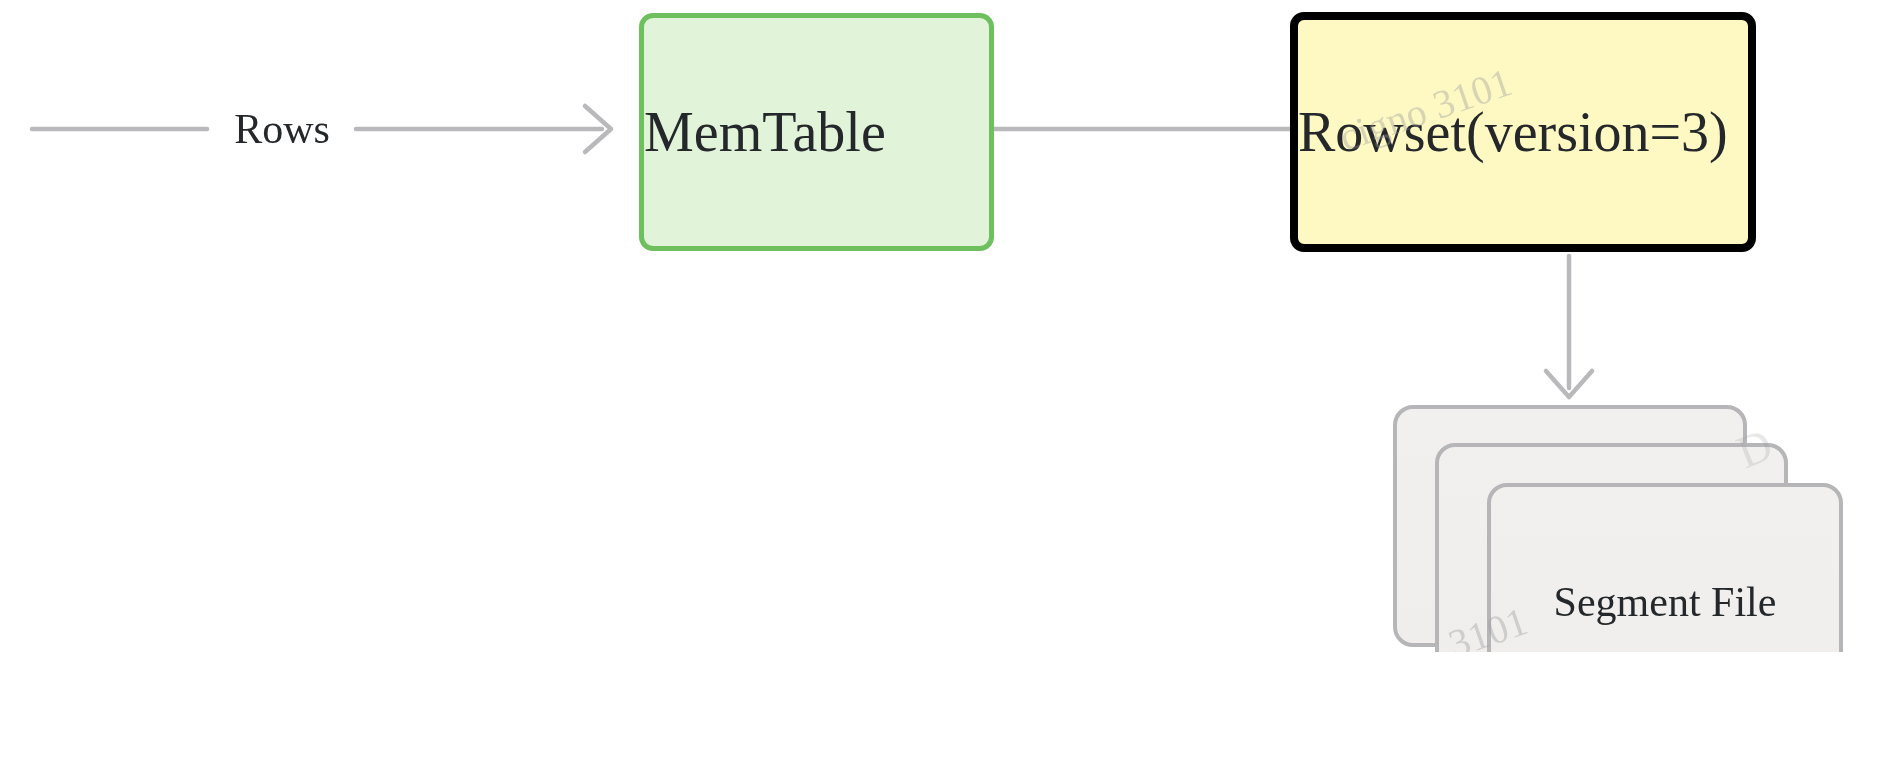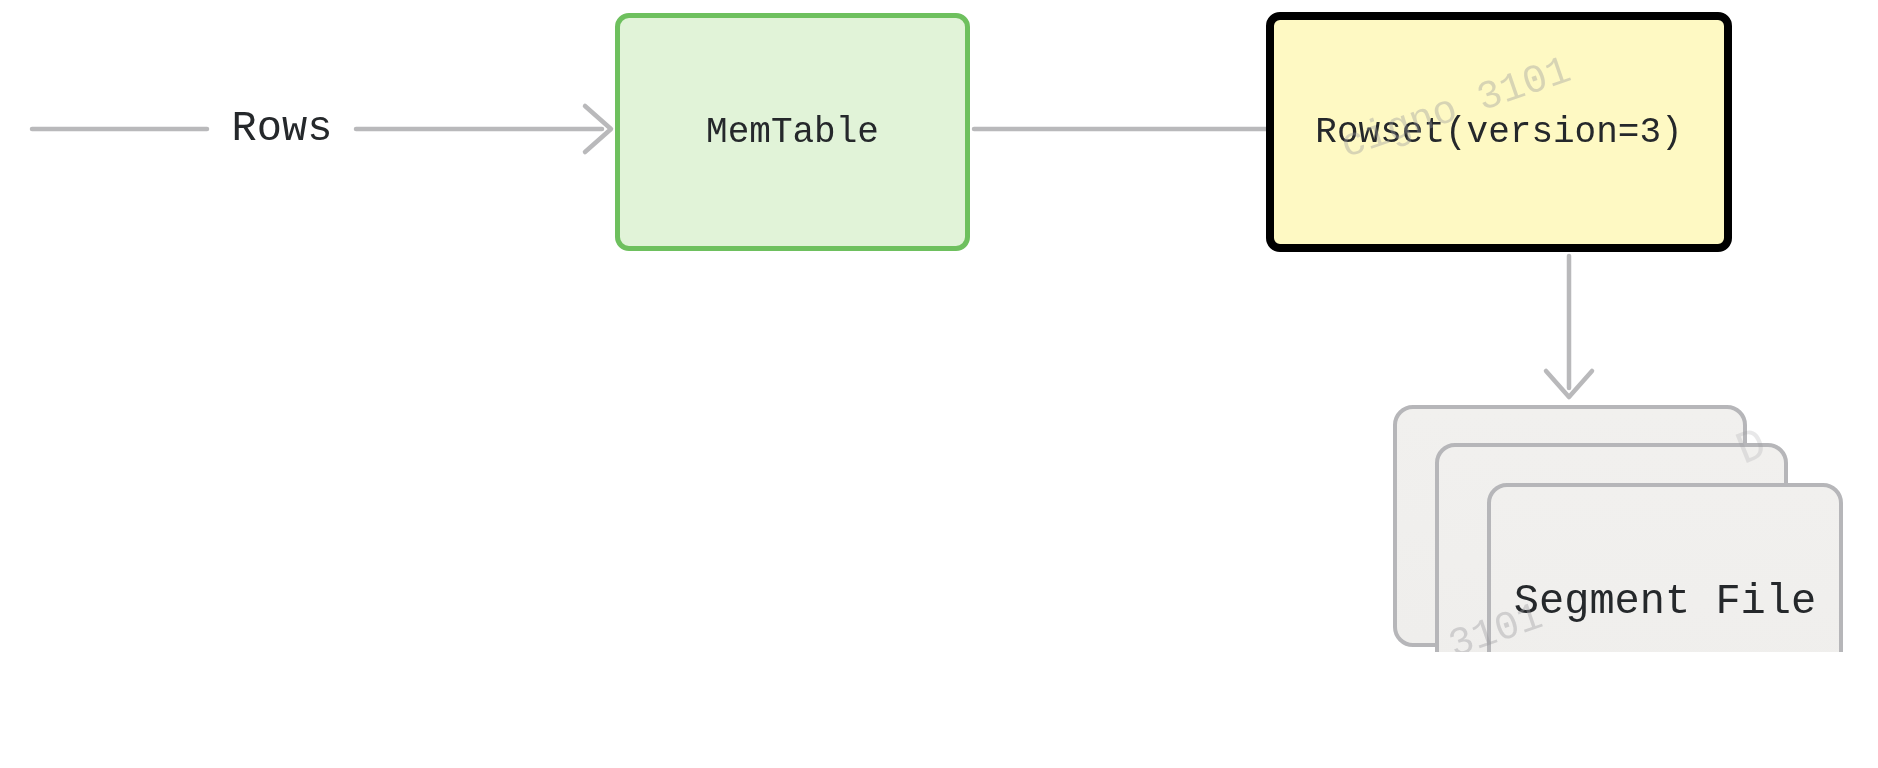--- a/index.html
+++ b/index.html
@@ -6,21 +6,21 @@
     margin: 0;
     padding: 0;
     background: #ffffff;
   }
   .canvas {
     position: relative;
     width: 1878px;
     height: 652px;
     background: #ffffff;
     overflow: hidden;
-    font-family: Liberation Mono, monospace;
+    font-family: Liberation Serif, serif;
     color: #25282b;
   }
   .edges-layer {
     position: absolute;
     left: 0;
     top: 0;
     width: 1878px;
     height: 768px;
     z-index: 1;
   }
@@ -42,25 +42,25 @@
     text-align: center;
     font-size: 42px;
     z-index: 2;
     white-space: nowrap;
   }
   .node {
     position: absolute;
     box-sizing: border-box;
     display: flex;
     align-items: center;
-    justify-content: center;
-    font-size: 36px;
+    font-size: 56px;
     border-radius: 14px;
     z-index: 2;
     white-space: nowrap;
+    margin-left: 24px;
   }
   .node-memtable {
     left: 615px;
     top: 13px;
     width: 355px;
     height: 238px;
     background: #e1f3d8;
     border: 5px solid #6ec05e;
   }
   .node-rowset {

